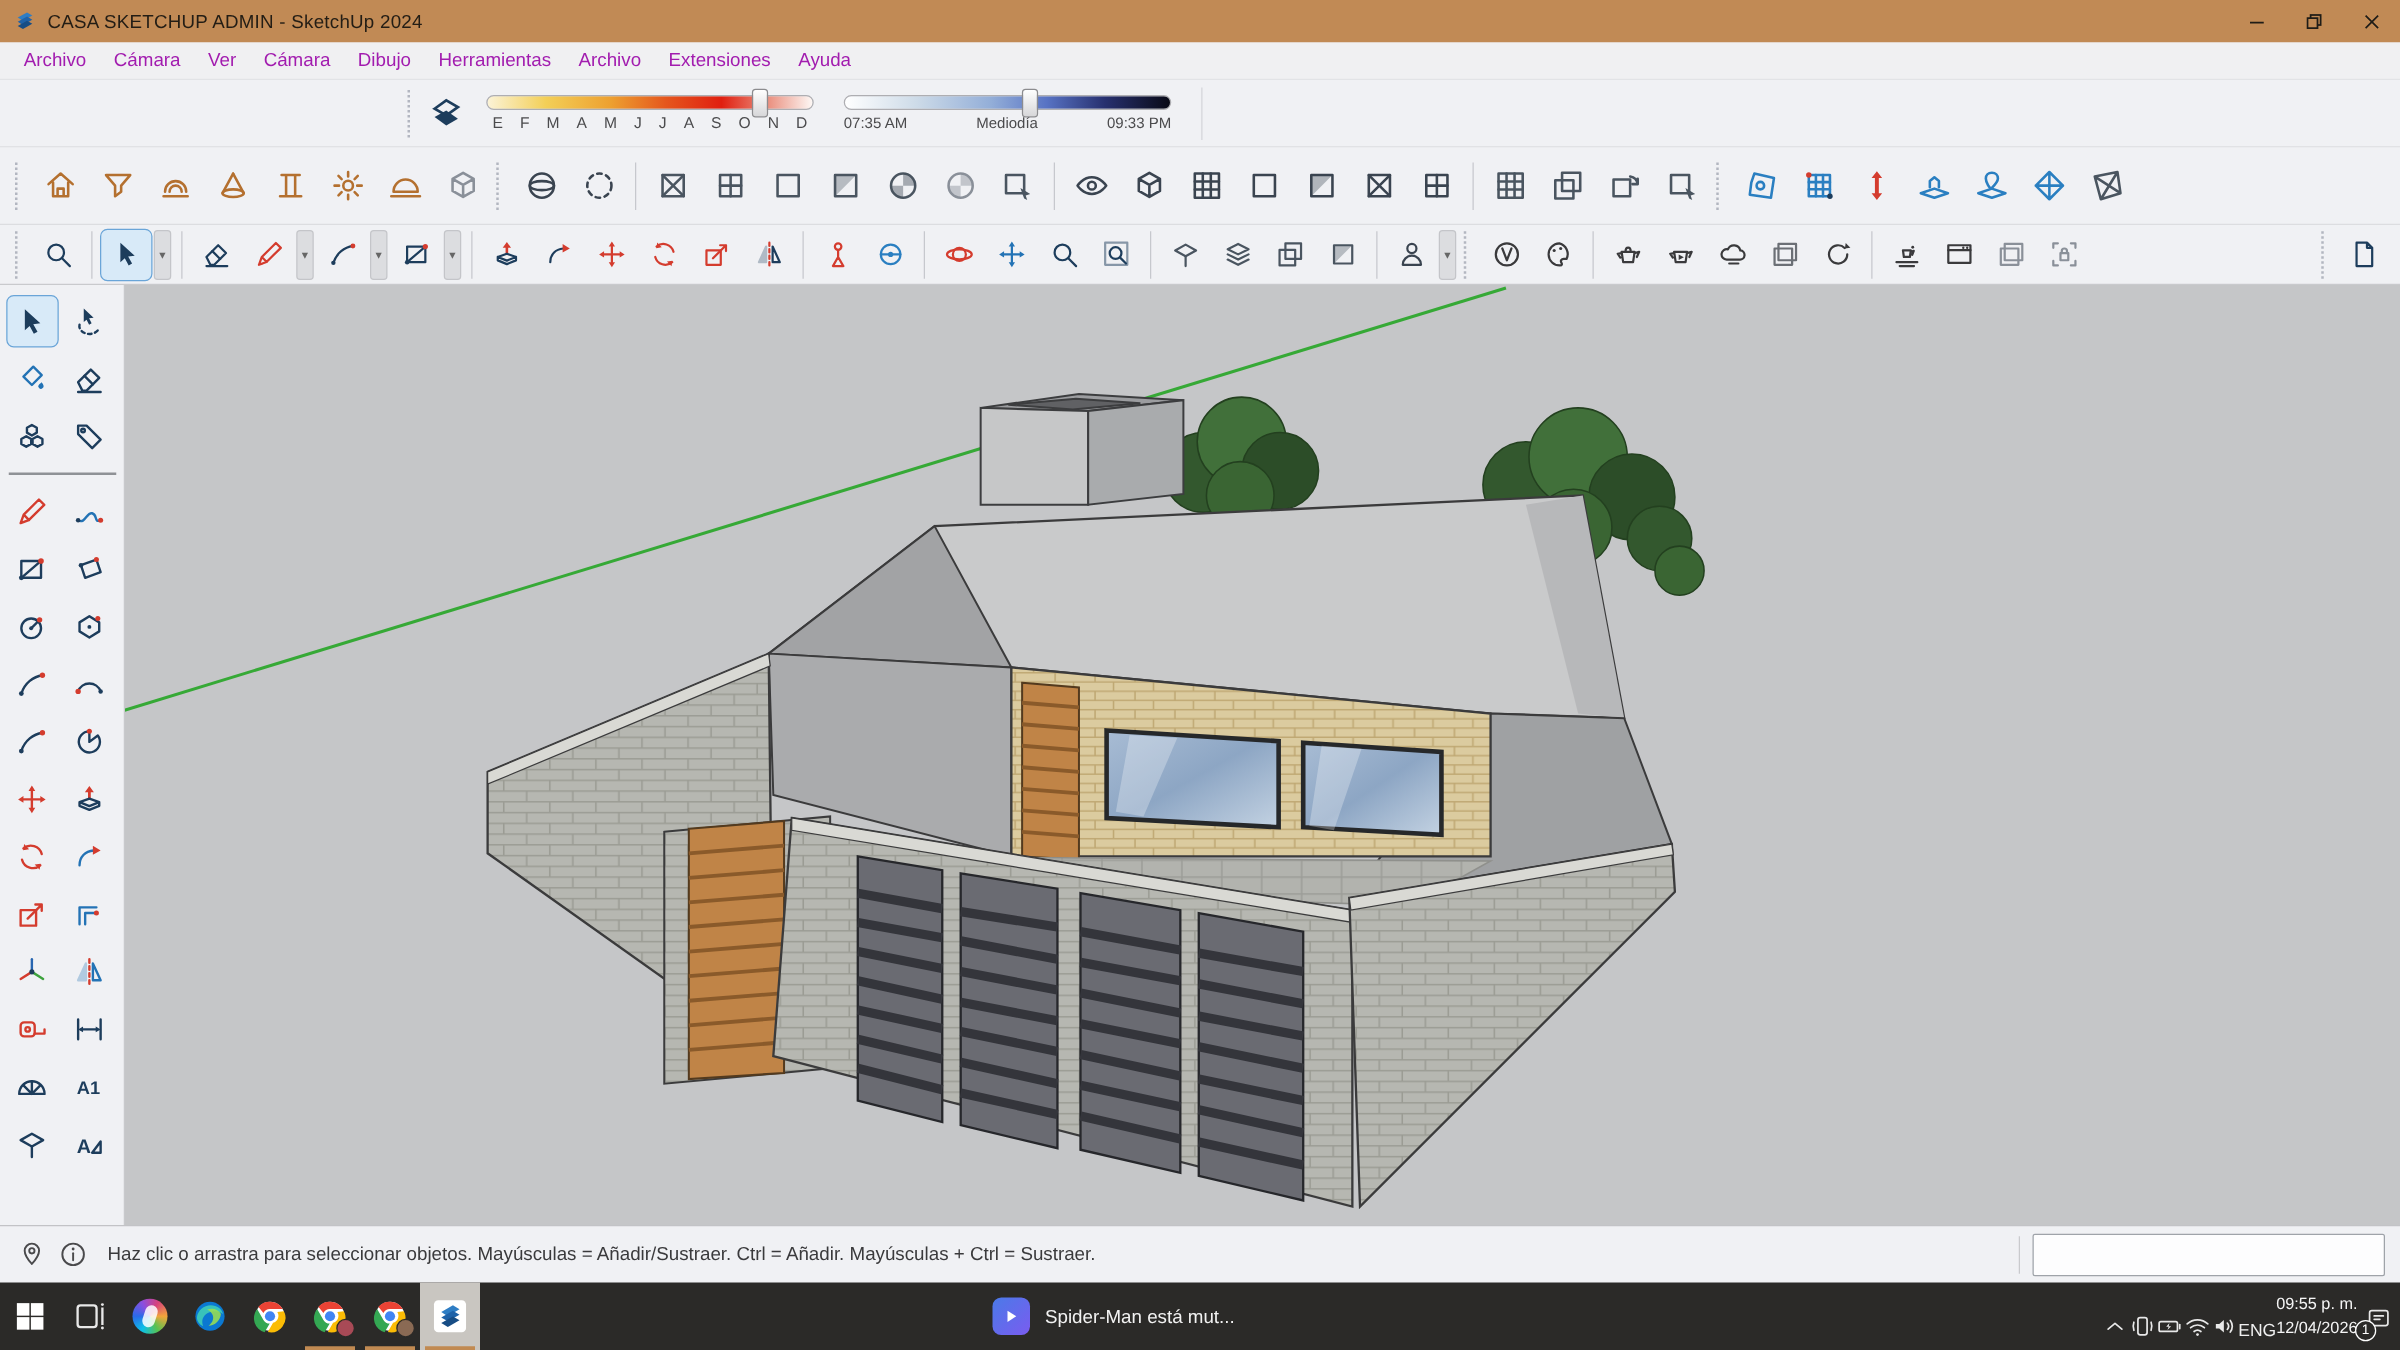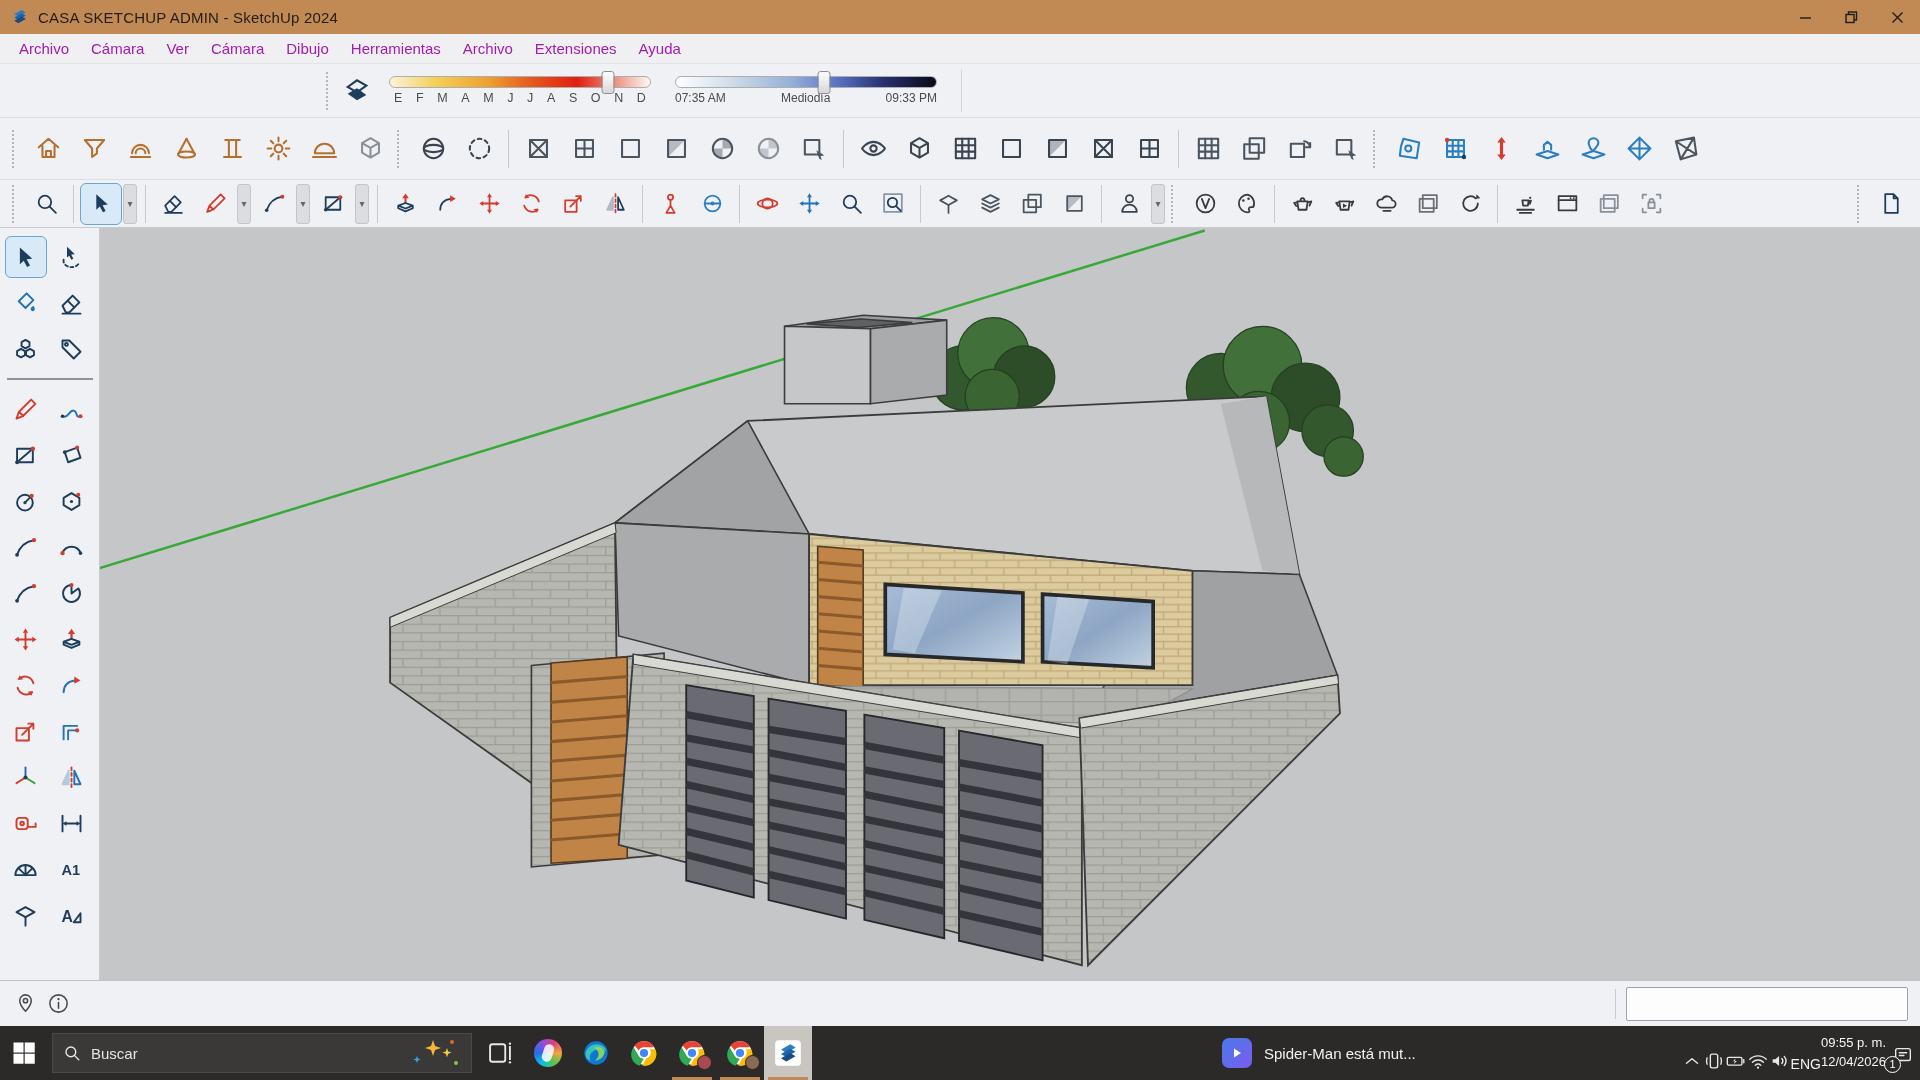--- a/index.html
+++ b/index.html
@@ -1102,46 +1102,33 @@
 <div class="statusbar">
   <svg class="sb-ic" viewBox="0 0 24 24">
       <path d="M12 3a6 6 0 0 1 6 6c0 4.5-6 11-6 11S6 13.5 6 9a6 6 0 0 1 6-6z"></path>
       <circle cx="12" cy="9" r="2.2"></circle>
     </svg>
   <svg class="sb-ic" viewBox="0 0 24 24">
       <circle cx="12" cy="12" r="9"></circle>
       <path d="M12 11v6"></path>
       <circle cx="12" cy="7.5" r="1.2" fill="#4a4a4c" stroke="none"></circle>
     </svg>
+  <span class="sb-msg">Haz clic o arrastra para seleccionar objetos. Mayúsculas = Añadir/Sustraer. Ctrl = Añadir. Mayúsculas + Ctrl = Sustraer.</span>
   <div class="sb-div"></div>
   <div class="measure"></div>
 </div>
 
 <div class="taskbar">
   <div class="tile">
     <svg viewBox="0 0 24 24">
         <rect x="3" y="3" width="8.6" height="8.6" fill="#fff"></rect>
         <rect x="12.6" y="3" width="8.6" height="8.6" fill="#fff"></rect>
         <rect x="3" y="12.6" width="8.6" height="8.6" fill="#fff"></rect>
         <rect x="12.6" y="12.6" width="8.6" height="8.6" fill="#fff"></rect>
       </svg>
-  </div>
-  <div class="searchbox">
-    <svg width="18" height="18" viewBox="0 0 24 24" style="stroke:#e8e8e8;fill:none;stroke-width:1.8;stroke-linecap:round">
-        <circle cx="10.5" cy="10.5" r="6.5"></circle>
-        <path d="M15.5 15.5 21 21"></path>
-      </svg>
-    <span class="q">Buscar</span>
-    <svg class="sparkles" viewBox="0 0 52 30">
-      <path d="M24 2l2 6 6 2-6 2-2 6-2-6-6-2 6-2z" fill="#f6b73c"></path>
-      <path d="M38 10l1.2 3.4 3.4 1.2-3.4 1.2-1.2 3.4-1.2-3.4-3.4-1.2 3.4-1.2z" fill="#f2cb3f"></path>
-      <path d="M8 18l1 2.6 2.6 1-2.6 1-1 2.6-1-2.6-2.6-1 2.6-1z" fill="#35a3e8"></path>
-      <circle cx="43" cy="4" r="2" fill="#e4632e"></circle>
-        <circle cx="47" cy="25" r="2" fill="#8bc34a"></circle>
-    </svg>
   </div>
   <div class="tile">
     <svg viewBox="0 0 24 24" style="stroke:#e8e8e8;fill:none;stroke-width:1.6">
         <rect x="3.5" y="4.5" width="13" height="15" rx="2"></rect>
         <path d="M20.5 6v12"></path>
         <circle cx="20.5" cy="4" r="1" fill="#e8e8e8" stroke="none"></circle>
         <circle cx="20.5" cy="20" r="1" fill="#e8e8e8" stroke="none"></circle>
       </svg>
   </div>
   <div class="tile">

